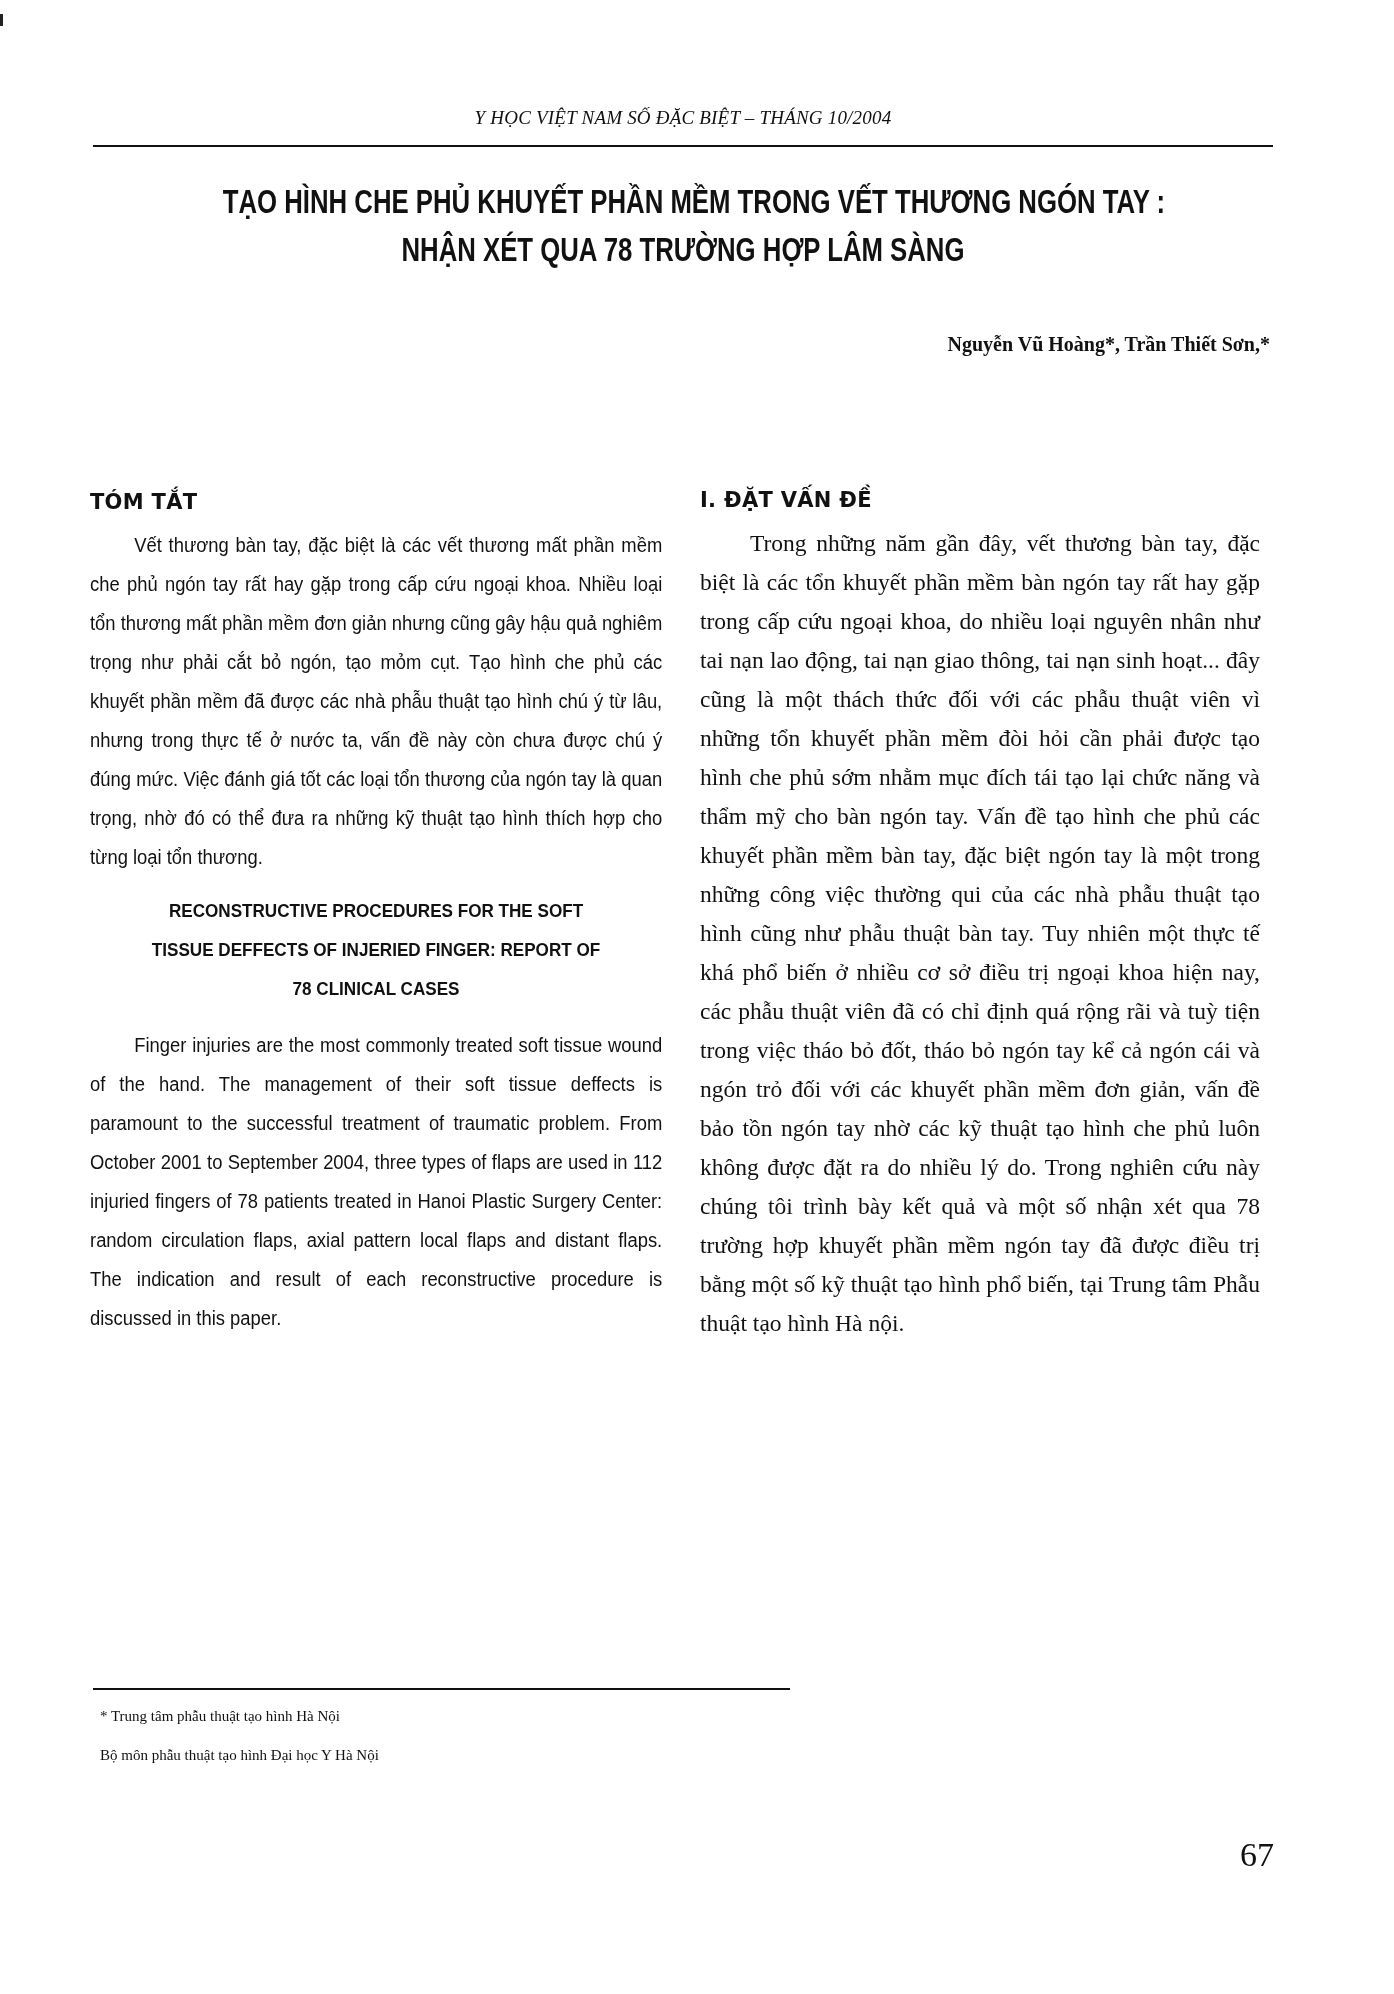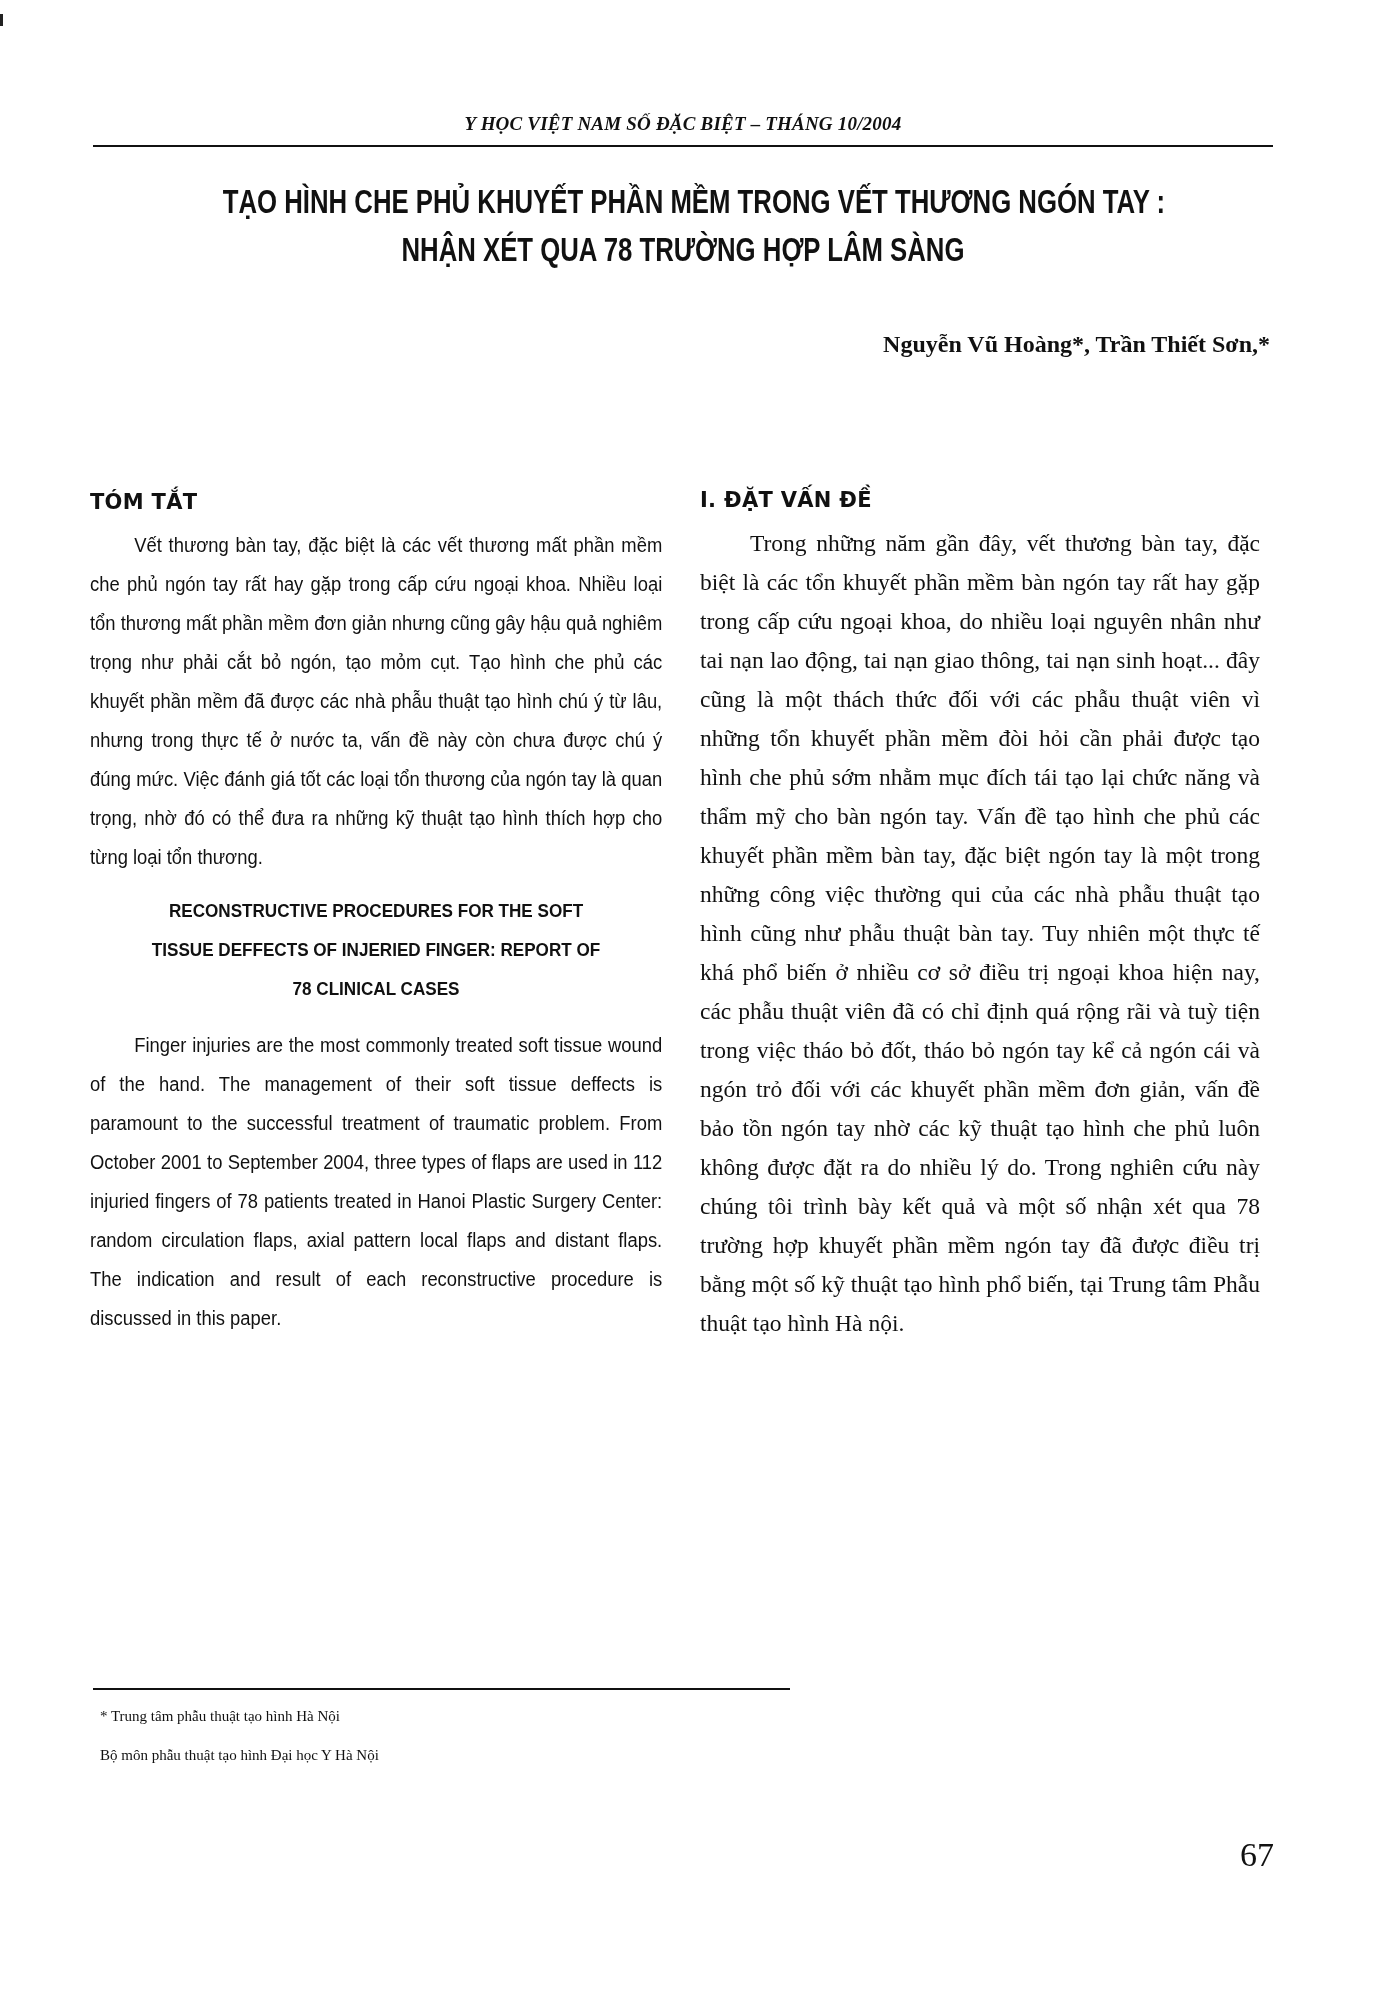--- a/index.html
+++ b/index.html
@@ -1,34 +1,34 @@
 <!DOCTYPE html>
 <html><head>
   <meta charset="utf-8">
   <style>
     html, body { margin: 0; padding: 0; background: #ffffff; }
     body { width: 1394px; height: 1994px; position: relative; overflow: hidden; color: #111; }
     .abs { position: absolute; }
     .corner-mark { left: 0; top: 14px; width: 3px; height: 12px; background: #222; }
     .running-head {
-      left: 93px; width: 1180px; top: 113px; text-align: center;
-      font-family: "Liberation Serif", serif; font-style: italic; font-weight: bold;
+      left: 93px; width: 1180px; top: 107px; text-align: center;
+      font-family: "Liberation Serif", serif; font-style: italic; font-weight: normal;
       font-size: 19px; letter-spacing: 0.2px;
     }
     .head-rule { left: 93px; width: 1180px; top: 145px; height: 2px; background: #111; }
     .title {
       left: 93px; width: 1180px; top: 178px; text-align: center;
       font-family: "Liberation Sans", sans-serif; font-weight: bold;
       font-size: 33px; line-height: 48px; transform: scaleX(0.78); transform-origin: center top;
       letter-spacing: 0px;
     }
     .title-line { display: block; white-space: nowrap; }
     .authors {
       right: 124px; top: 325px; text-align: right;
-      font-family: "Liberation Serif", serif; font-weight: bold; font-size: 24px; line-height: 38px;
+      font-family: "Liberation Serif", serif; font-weight: bold; font-size: 20px; line-height: 38px;
     }
     .authors span { display: block; }
 
     .col-left { left: 90px; width: 572px; top: 490px; }
     .col-right { left: 700px; width: 572px; top: 488px; }
 
     .sec-head {
       font-family: "DejaVu Sans", sans-serif; font-weight: bold; font-size: 21px;
       letter-spacing: 0.3px; margin: 0;
     }

